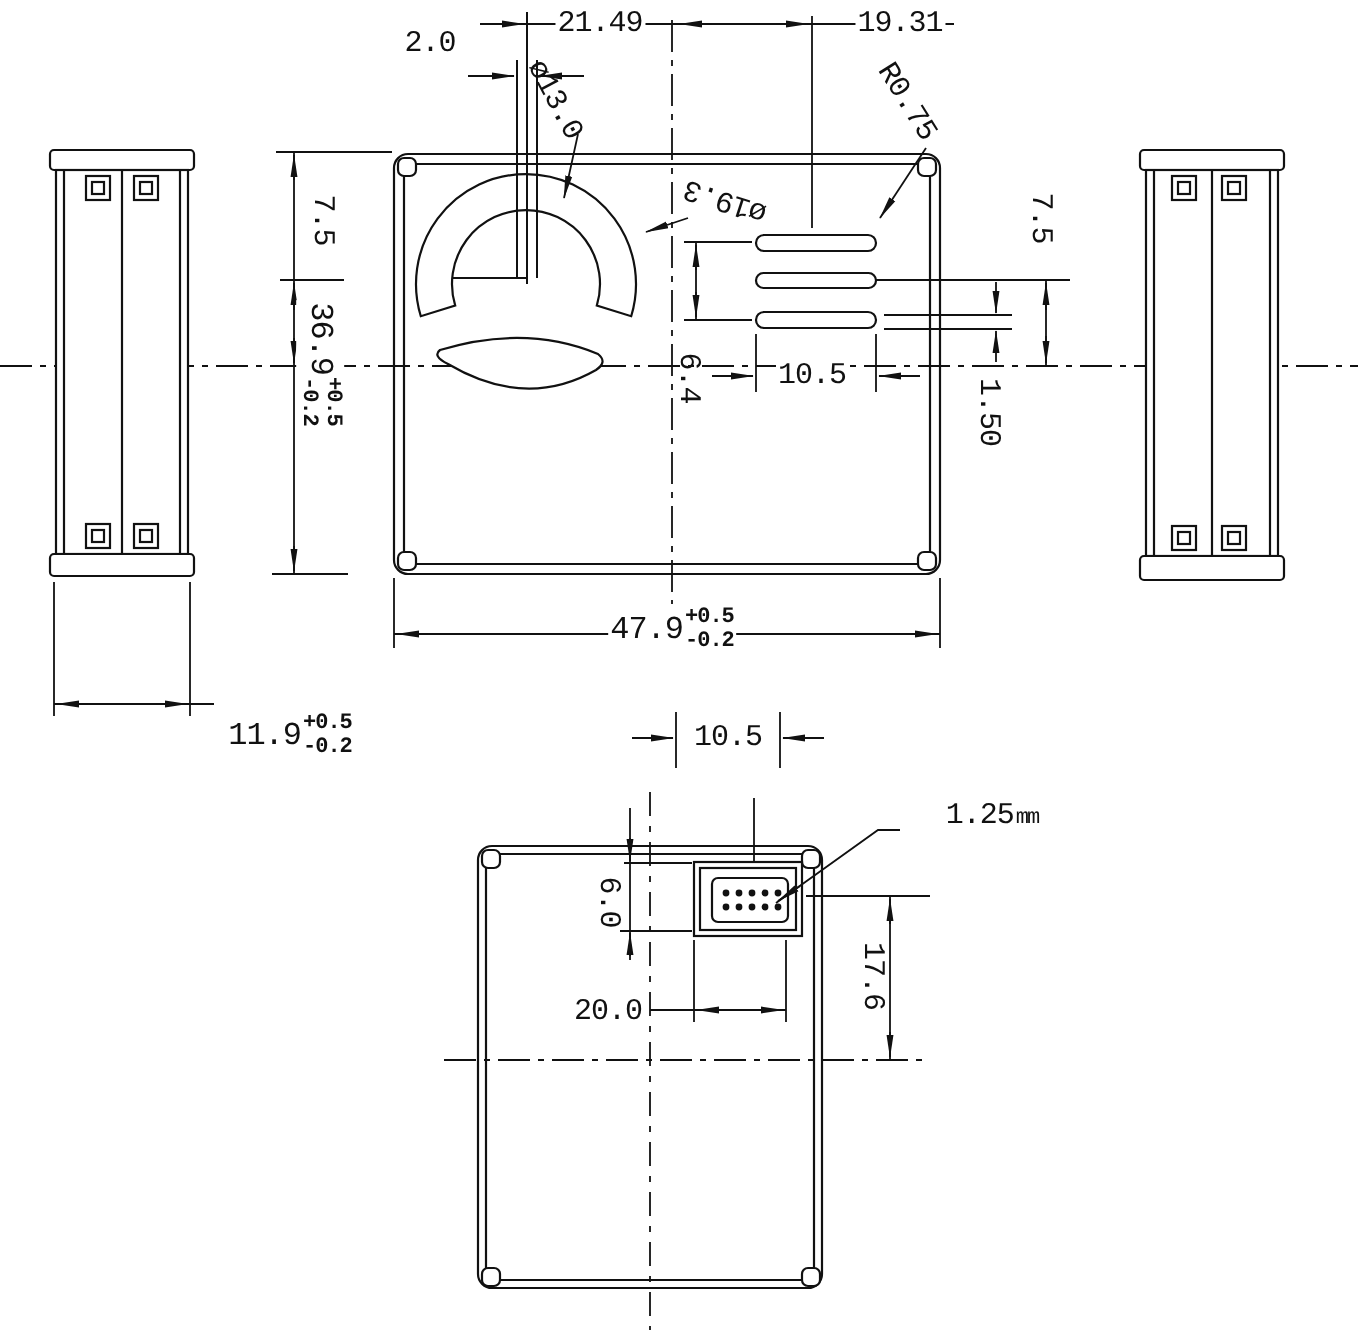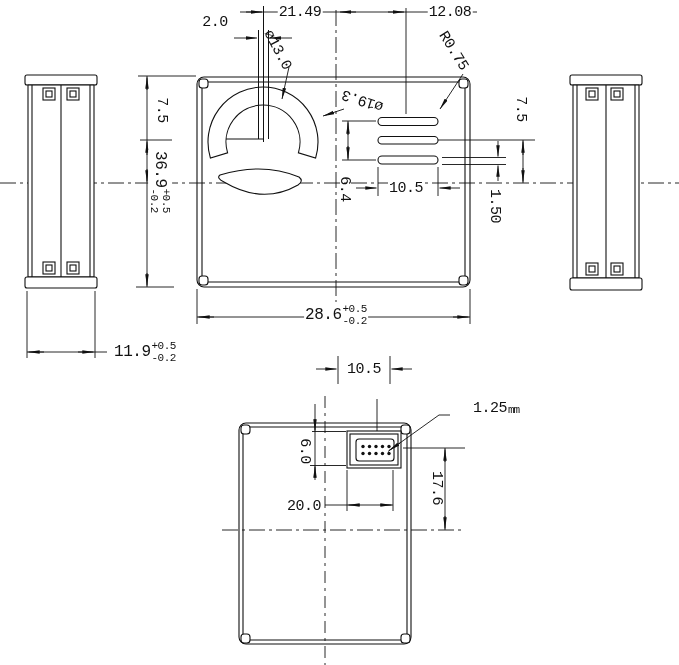--- a/index.html
+++ b/index.html
@@ -6,21 +6,21 @@
   #sheet{position:relative;width:679px;height:665px;background:#fff;overflow:hidden;
          font-family:"Liberation Mono","DejaVu Sans Mono",monospace;color:#111;}
   #sheet svg{position:absolute;left:0;top:0;}
   .lbl{position:absolute;display:flex;align-items:center;white-space:nowrap;
        font-size:15px;line-height:1;letter-spacing:-0.5px;color:#111;
        transform:translate(-50%,-50%);background:#fff;padding:0 1px;}
   .big{font-size:16px;}
   .nobg{background:transparent;}
   .rot90{transform:translate(-50%,-50%) rotate(90deg);}
   .tol{display:flex;flex-direction:column;font-size:11px;line-height:1.1;
-       letter-spacing:-0.5px;margin-left:1px;}
+       letter-spacing:-0.5px;margin-left:1px;font-weight:bold;}
   .unit{font-size:11px;letter-spacing:-1px;margin-left:1px;align-self:flex-end;}
 </style>
 </head>
 <body>
 
 <div id="sheet">
 
 <svg width="679" height="665" viewBox="0 0 679 665">
   <defs>
     <marker id="ar" viewBox="0 0 12 5" refX="11.5" refY="2.5" markerWidth="13" markerHeight="5.5" orient="auto">
@@ -208,21 +208,21 @@
 
 <div class="lbl" style="left:215px;top:22px">
       <span>2.0</span>
     </div>
 
 <div class="lbl" style="left:300px;top:12px">
       <span>21.49</span>
     </div>
 
 <div class="lbl" style="left:450px;top:12px">
-      <span>12.08</span>
+      <span>19.31</span>
     </div>
 
 <div class="lbl nobg" style="left:277px;top:50px;transform:translate(-50%,-50%) rotate(62deg)">
   <span>ø13.0</span>
     </div>
 
 <div class="lbl nobg" style="left:363px;top:100px;transform:translate(-50%,-50%) rotate(198deg)">
   <span>ø19.3</span>
     </div>
 
@@ -252,28 +252,28 @@
 
 <div class="lbl nobg rot90" style="left:494px;top:206px">
       <span>1.50</span>
     </div>
 
 <div class="lbl nobg rot90" style="left:520px;top:109px">
       <span>7.5</span>
     </div>
 
 <div class="lbl big" style="left:336px;top:315px">
-  <span>28.6</span>
+  <span>47.9</span>
   <span class="tol">
         <span>+0.5</span>
         <span>-0.2</span>
       </span>
 </div>
 
-<div class="lbl big" style="left:145px;top:352px">
+<div class="lbl big" style="left:145px;top:368px">
   <span>11.9</span>
   <span class="tol">
         <span>+0.5</span>
         <span>-0.2</span>
       </span>
 </div>
 
 <div class="lbl" style="left:364px;top:369px">
       <span>10.5</span>
     </div>

